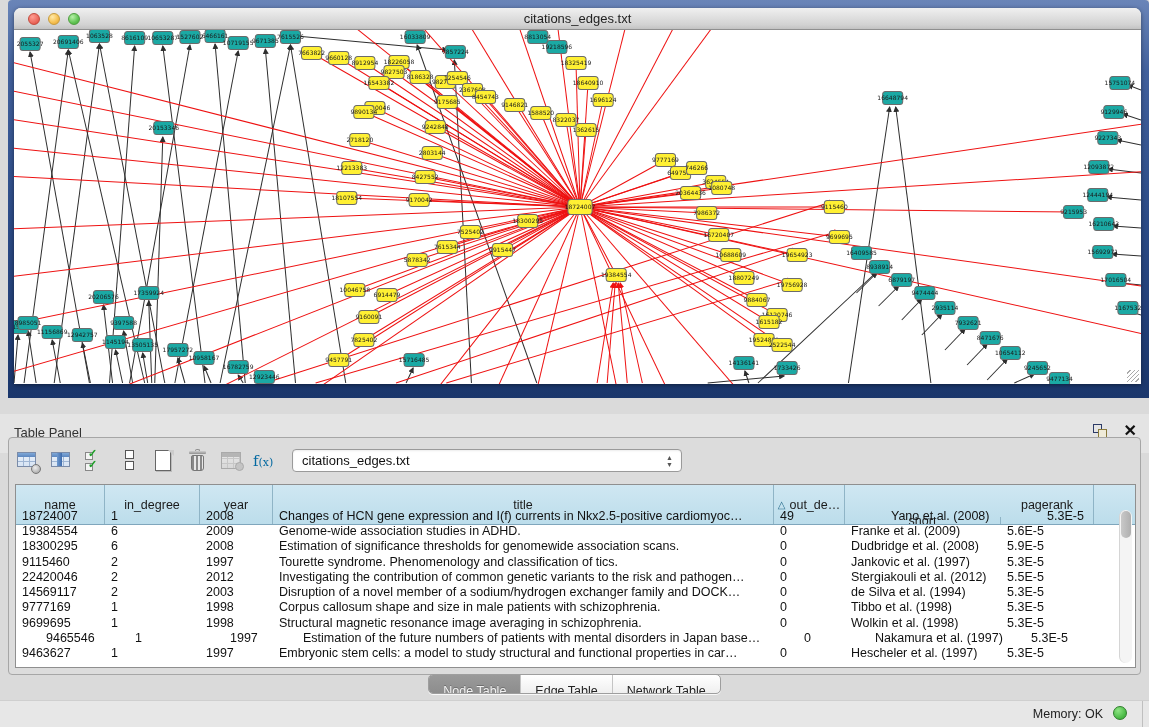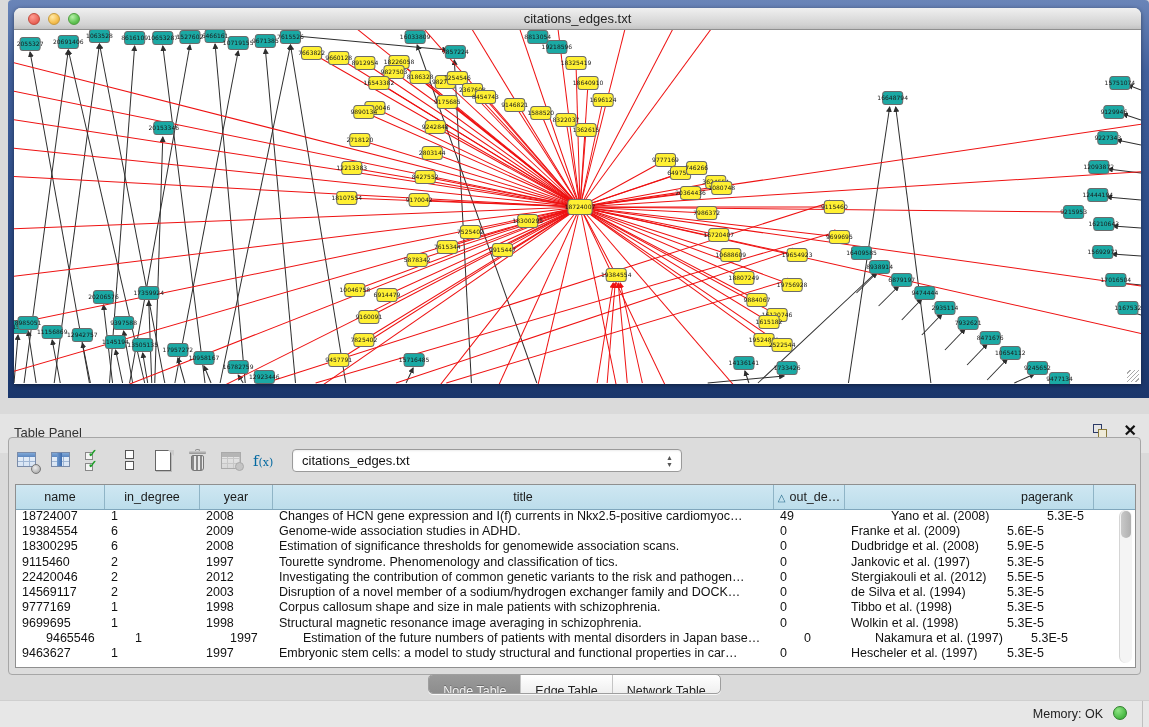--- a/index.html
+++ b/index.html
@@ -72,21 +72,21 @@
   .combo { position:absolute; left:277px; top:5px; width:390px; height:23px; background:#FFF;
       border:1px solid #9A9A9A; border-radius:4px; font-size:13px; color:#111;
       display:flex; align-items:center; padding-left:9px; cursor:pointer;
       box-shadow:inset 0 1px 2px rgba(0,0,0,.08); }
   .combo .stepper { position:absolute; right:6px; top:2px; width:11px; height:18px; display:flex; flex-direction:column;
       align-items:center; justify-content:center; color:#555; font-size:7px; line-height:7px; }
 
   
   .data-table { position:absolute; left:6px; top:46px; width:1121px; height:184px; background:#FFF;
       border:1px solid #8F8F8F; overflow:hidden; }
-  .thead { display:flex; height:25px; background:linear-gradient(#CFE7F2,#BCDDEB); border-bottom:1px solid #7FA6BC; }
+  .thead { display:flex; height:40px; background:linear-gradient(#CFE7F2,#BCDDEB); border-bottom:1px solid #7FA6BC; }
   .th { display:flex; align-items:center; justify-content:center; font-size:12.5px; color:#1A1A1A;
       border-right:1px solid #8FB4C6; overflow:hidden; white-space:nowrap; cursor:pointer; }
   .th .sort { color:#2A6E8E; font-size:10px; margin-right:4px; }
   .tbody { position:absolute; left:0; top:23px; right:0; bottom:0; overflow:hidden; }
   .tr { display:flex; height:15.3px; align-items:center; cursor:default; }
   .td { font-size:12.5px; color:#111; padding-left:6px; overflow:hidden; white-space:nowrap; }
   .vscroll { position:absolute; right:3px; top:25px; width:13px; height:153px; background:#F4F4F4;
       border-left:1px solid #D5D5D5; border-radius:7px; }
   .vthumb { position:absolute; left:1px; top:1px; width:10px; height:27px; background:linear-gradient(90deg,#C9C9C9,#AFAFAF);
       border-radius:6px; cursor:pointer; }

